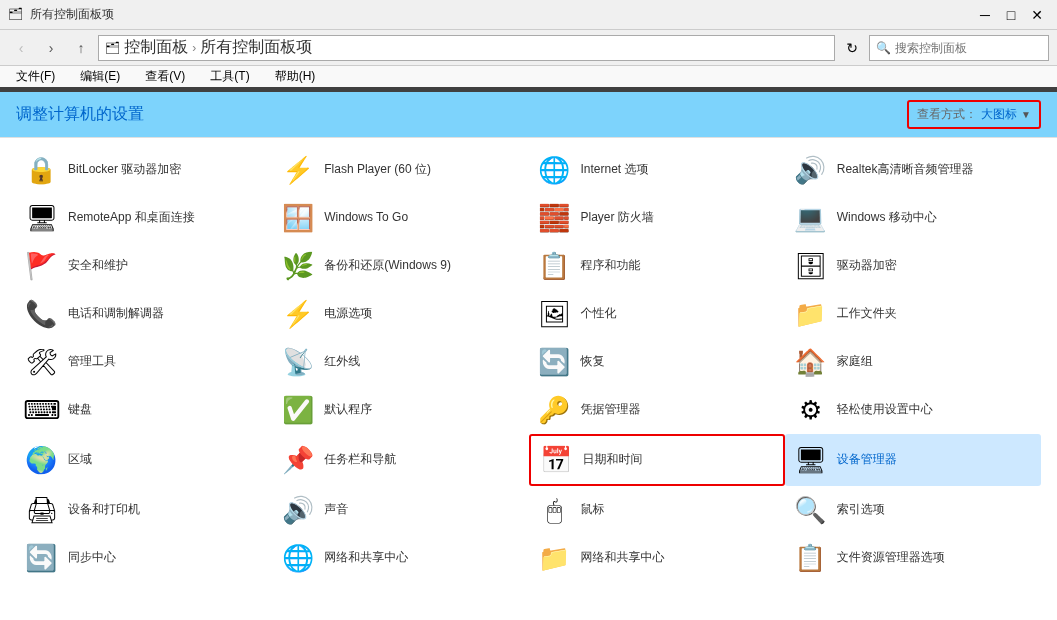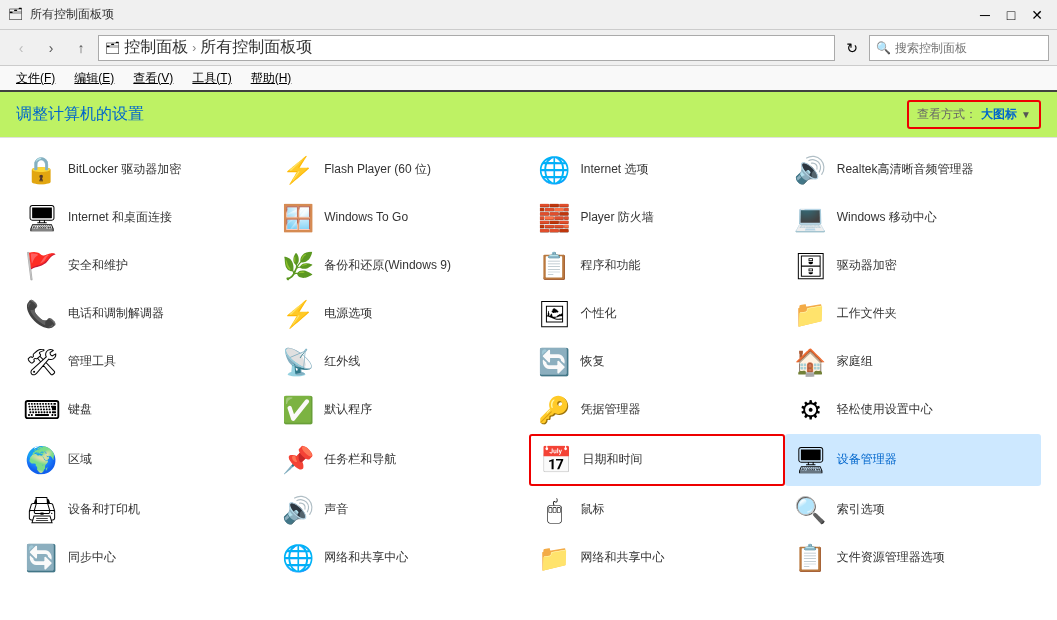--- a/index.html
+++ b/index.html
@@ -17,29 +17,29 @@
     .nav-btn { width: 26px; height: 26px; border: 1px solid transparent; background: transparent; cursor: pointer; border-radius: 3px; display: flex; align-items: center; justify-content: center; font-size: 14px; color: #555; }
     .nav-btn.disabled { color: #bbb; cursor: default; }
     .address-bar { flex: 1; height: 26px; border: 1px solid #aaa; background: #fff; display: flex; align-items: center; padding: 0 6px; font-size: 12px; gap: 4px; }
     .address-part { color: #333; font-size: 16px; }
     .address-sep { color: #888; font-size: 12px; }
     .address-refresh { width: 26px; height: 26px; border: 1px solid transparent; background: transparent; cursor: pointer; border-radius: 3px; display: flex; align-items: center; justify-content: center; font-size: 14px; }
     .search-bar { width: 180px; height: 26px; border: 1px solid #aaa; background: #fff; display: flex; align-items: center; padding: 0 6px; font-size: 12px; gap: 4px; }
     .search-input { border: none; outline: none; flex: 1; font-size: 12px; background: transparent; }
 
     
-    .menu-bar { height: 26px; background: #f9f9f9; border-bottom: 2px solid #404040; display: flex; align-items: center; padding: 0 8px; gap: 3px; text-decoration: underline; }
+    .menu-bar { height: 26px; background: #f9f9f9; border-bottom: 5px solid #404040; display: flex; align-items: center; padding: 0 8px; gap: 9px; }
     .menu-item { padding: 2px 8px; font-size: 12px; cursor: pointer; border-radius: 2px; }
 
     
-    .content-header { display: flex; align-items: center; justify-content: space-between; padding: 8px 16px 8px 16px; border-bottom: 1px solid #e0e0e0; background: #bef264; }
+    .content-header { display: flex; align-items: center; justify-content: space-between; padding: 8px 16px 8px 16px; border-bottom: 1px solid #e0e0e0; background: #7dd3fc; }
     .header-title { font-size: 16px; color: #0066cc; font-weight: normal; }
     .view-mode { display: flex; align-items: center; gap: 4px; font-size: 12px; border: 2px solid #e00; padding: 4px 8px; border-radius: 3px; }
     .view-label { color: #666; }
-    .view-value { color: #0066cc; font-weight: bold; cursor: pointer; }
+    .view-value { color: #0066cc; font-weight: normal; cursor: pointer; }
     .view-dropdown { color: #555; cursor: pointer; font-size: 10px; }
 
     
     .main-content { background: #fff; padding: 8px 16px; overflow-y: auto; height: calc(620px - 30px - 36px - 26px - 44px); }
     
     
     .items-grid { display: grid; grid-template-columns: repeat(4, 1fr); gap: 0; }
     
     .cp-item { display: flex; align-items: center; padding: 6px 8px; cursor: pointer; border-radius: 3px; min-width: 200px; }
     .cp-item.selected { background: #cde8ff; }
@@ -109,21 +109,21 @@
       <div class="cp-item">
     <div class="cp-icon" style="font-size:26px;">🌐</div>
     <span class="cp-label">Internet 选项</span>
   </div>
       <div class="cp-item">
     <div class="cp-icon" style="font-size:26px;">🔊</div>
     <span class="cp-label">Realtek高清晰音频管理器</span>
   </div>
       <div class="cp-item">
     <div class="cp-icon" style="font-size:26px;">🖥</div>
-    <span class="cp-label">Internet 和桌面连接</span>
+    <span class="cp-label">RemoteApp 和桌面连接</span>
   </div>
       <div class="cp-item">
     <div class="cp-icon" style="font-size:26px;">🪟</div>
     <span class="cp-label">Windows To Go</span>
   </div>
       <div class="cp-item">
     <div class="cp-icon" style="font-size:26px;">🧱</div>
     <span class="cp-label">Player 防火墙</span>
   </div>
       <div class="cp-item">

